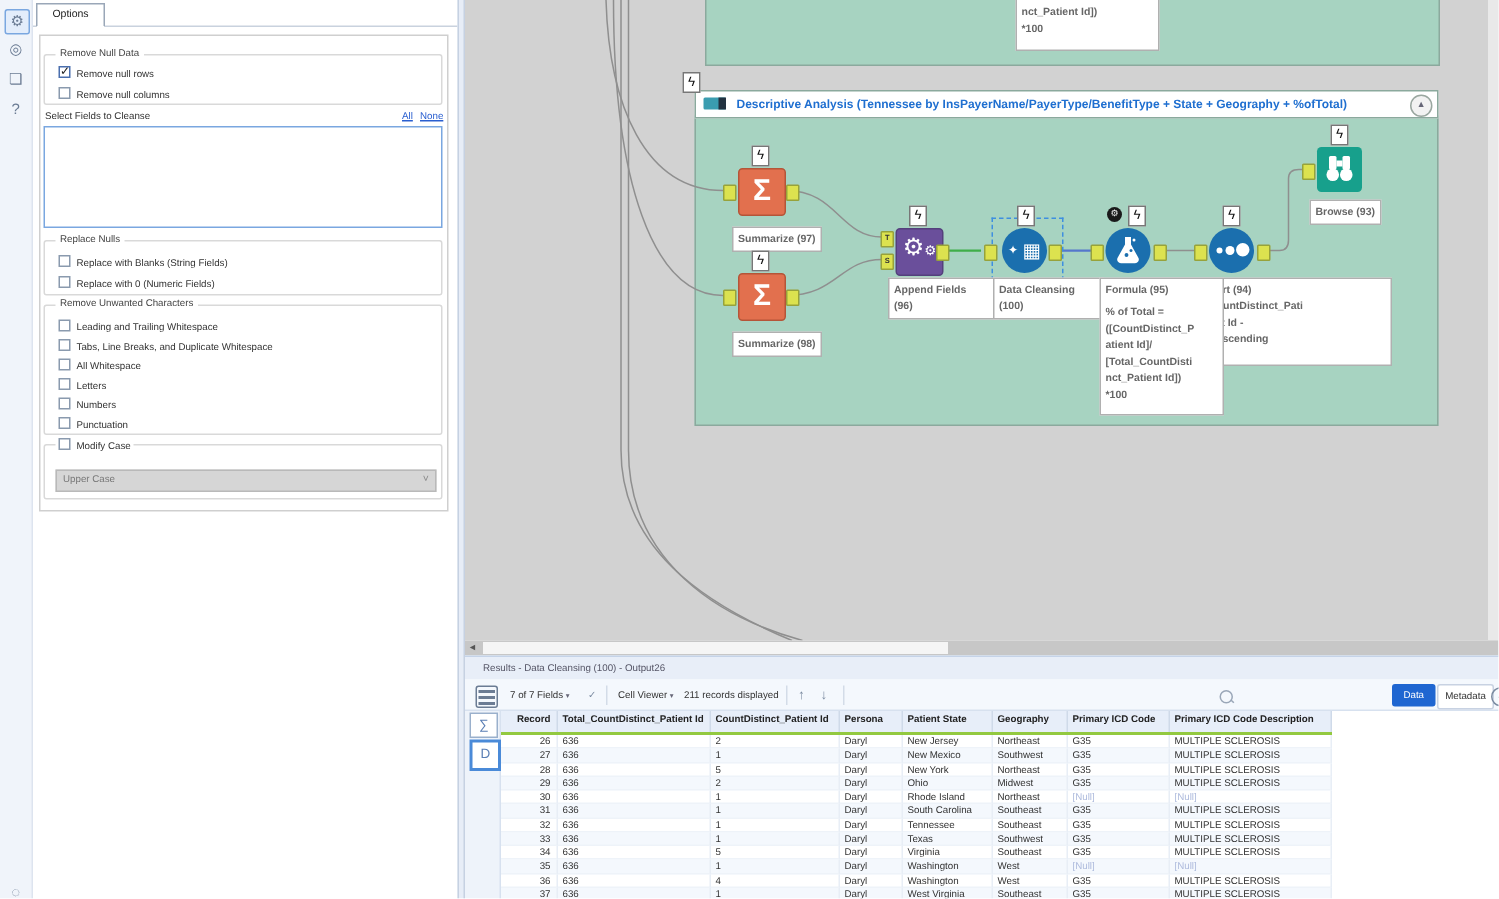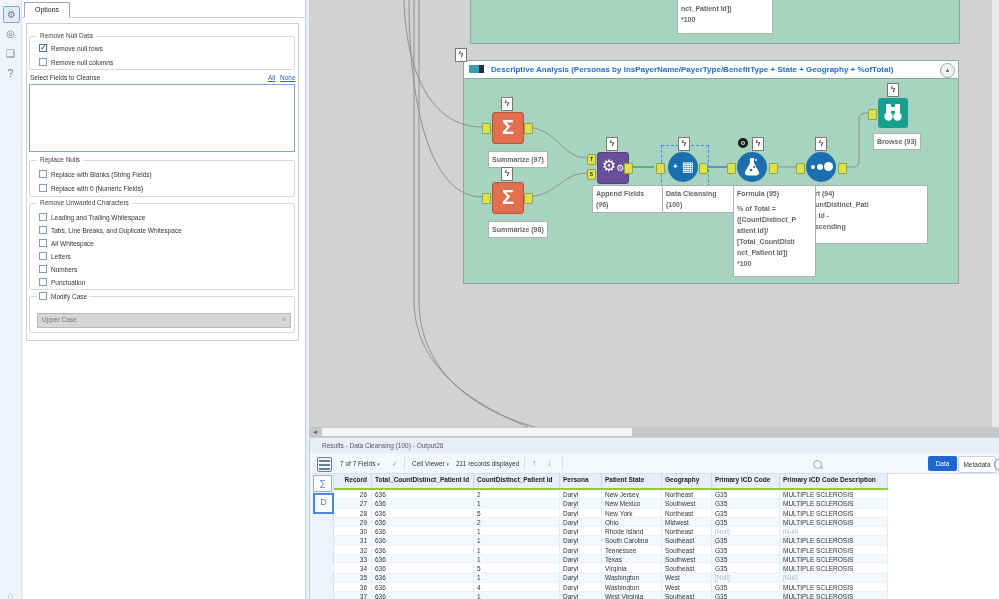--- a/index.html
+++ b/index.html
@@ -165,21 +165,21 @@
   <div class="ann" style="left:367px;top:-16px;width:88px;height:44px;">
     <div style="margin-top:16px;">nct_Patient Id])</div>
     <div>*100</div>
   </div>
 
   <div class="badge" style="left:145px;top:48px;">ϟ</div>
   <div class="tbox" style="left:153px;top:77px;width:494px;height:205px;"></div>
   <div class="cont-header" style="left:153px;top:60px;width:494px;height:17px;">
     <div style="position:absolute;left:5px;top:4px;width:15px;height:8px;background:#3a9db0;border-radius:1px;"></div>
     <div style="position:absolute;left:15px;top:4px;width:5px;height:8px;background:#223240;"></div>
-    <div class="cont-title" style="left:27px;top:4px;">Descriptive Analysis (Personas by InsPayerName/PayerType/BenefitType + State + Geography + %ofTotal)</div>
+    <div class="cont-title" style="left:27px;top:4px;">Descriptive Analysis (Tennessee by InsPayerName/PayerType/BenefitType + State + Geography + %ofTotal)</div>
     <div class="collapse" style="left:476px;top:2px;">▴</div>
   </div>
 
   <svg class="wiresvg" width="689" height="427">
     <path d="M94,0 C96,70 120,127 172,127" stroke="#8f8f8f" fill="none" stroke-width="1"></path>
     <path d="M99,0 C99,120 125,197 172,197" stroke="#8f8f8f" fill="none" stroke-width="1"></path>
     <path d="M104,0 L104,300 C104,365 158,402 218,427" stroke="#8f8f8f" fill="none" stroke-width="1"></path>
     <path d="M109,0 L109,300 C109,375 170,412 225,427" stroke="#8f8f8f" fill="none" stroke-width="1"></path>
     <path d="M214,127 C248,127 250,158 278,158" stroke="#8f8f8f" fill="none" stroke-width="1"></path>
     <path d="M214,197 C248,197 250,173 278,173" stroke="#8f8f8f" fill="none" stroke-width="1"></path>

